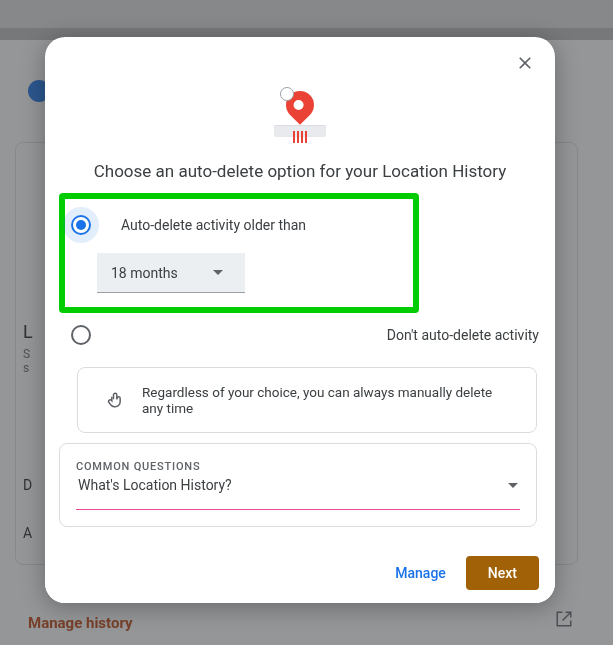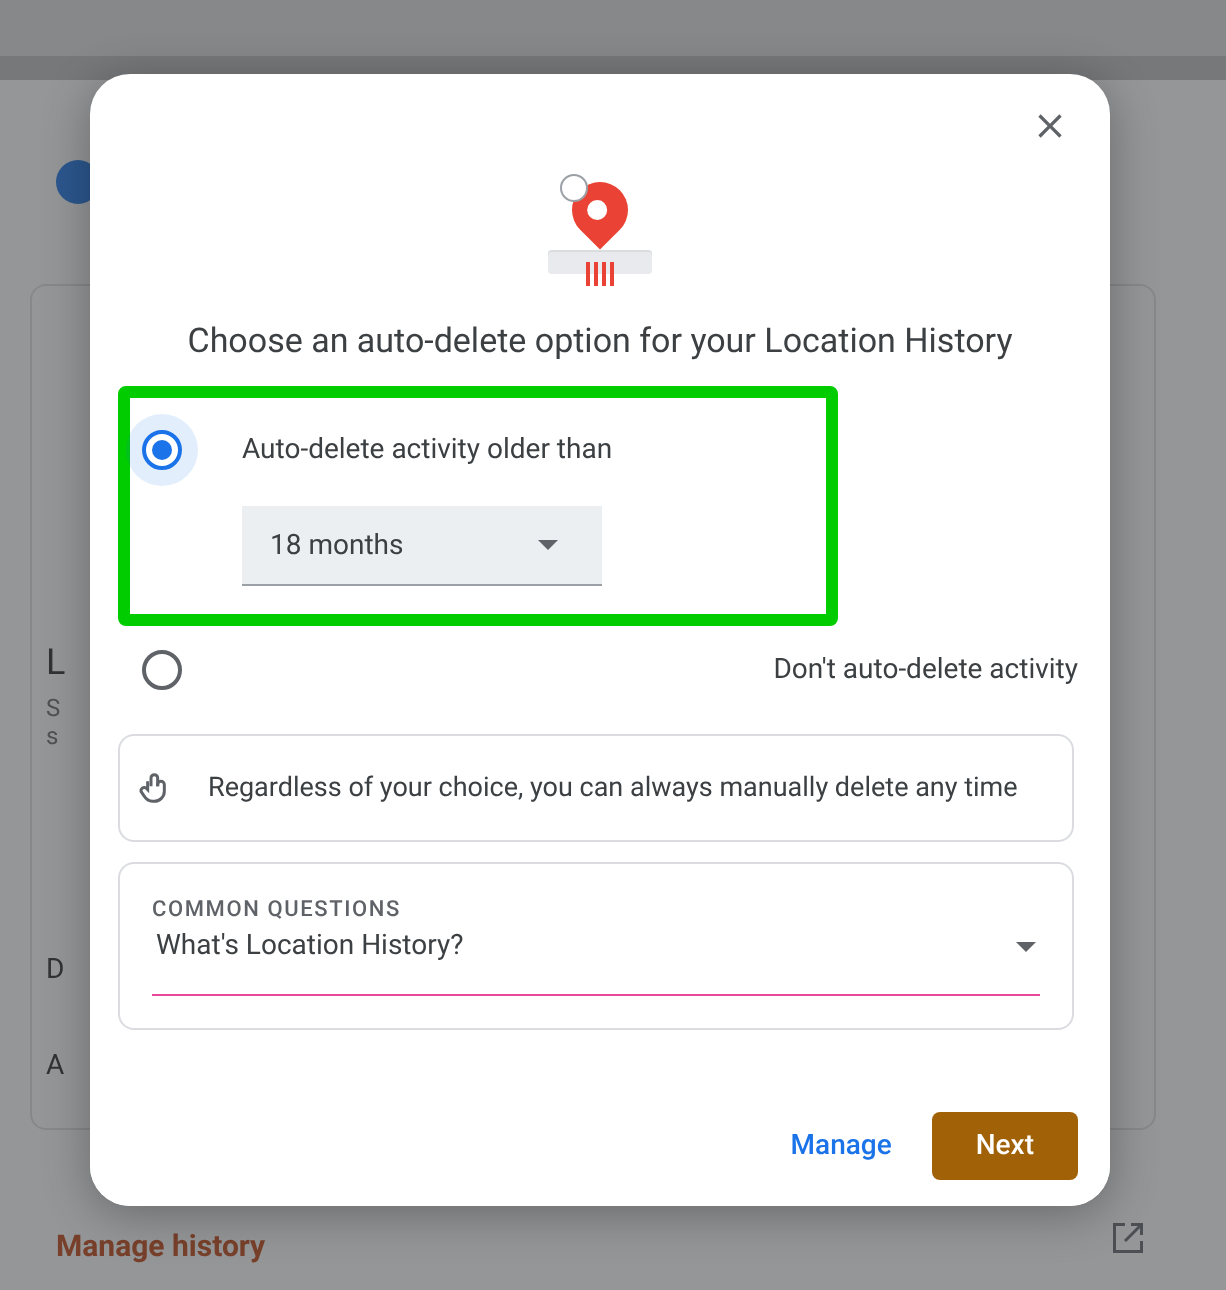--- a/index.html
+++ b/index.html
@@ -119,41 +119,41 @@
   .radio-outer.selected {
     border-color:#1a73e8;
     box-shadow: 0 0 0 8px rgba(26,115,232,0.12);
   }
   .radio-inner {
     width:10px; height:10px; border-radius:50%; background:#1a73e8;
   }
   .radio-label { font-size: 14px; color:#3c4043; }
 
   .dropdown {
-    margin: 14px 0 0 52px;
-    width: 180px; height: 40px;
+    margin: 14px 0 0 28px;
+    width: 148px; height: 40px;
     background: #eceff1;
     border-bottom: 1px solid #9aa0a6;
     display:flex; align-items:center; justify-content:space-between;
     padding: 0 22px 0 14px;
     cursor: pointer;
   }
   .dropdown .val { font-size: 14px; color:#3c4043; }
   .dropdown .arrow {
     width: 0; height: 0; border-left:5px solid transparent; border-right:5px solid transparent;
     border-top:5px solid #5f6368;
   }
 
   .second-radio { margin: 8px 0 14px 10px; justify-content: space-between; }
 
   .info-box {
     border:1px solid #dadce0; border-radius:8px;
-    padding: 16px 8px;
+    padding: 16px 28px;
     display:flex; align-items:center; gap:16px;
-    margin: 18px 4px 10px 0;
+    margin: 18px 4px 10px 18px;
   }
   .touch-icon { width:20px; height:20px; flex:none; }
   .info-text { font-size:13.5px; color:#3c4043; }
 
   .cq-card {
     border:1px solid #dadce0; border-radius:8px;
     margin: 8px 4px 40px 0;
     padding: 16px 16px;
   }
   .cq-title {

